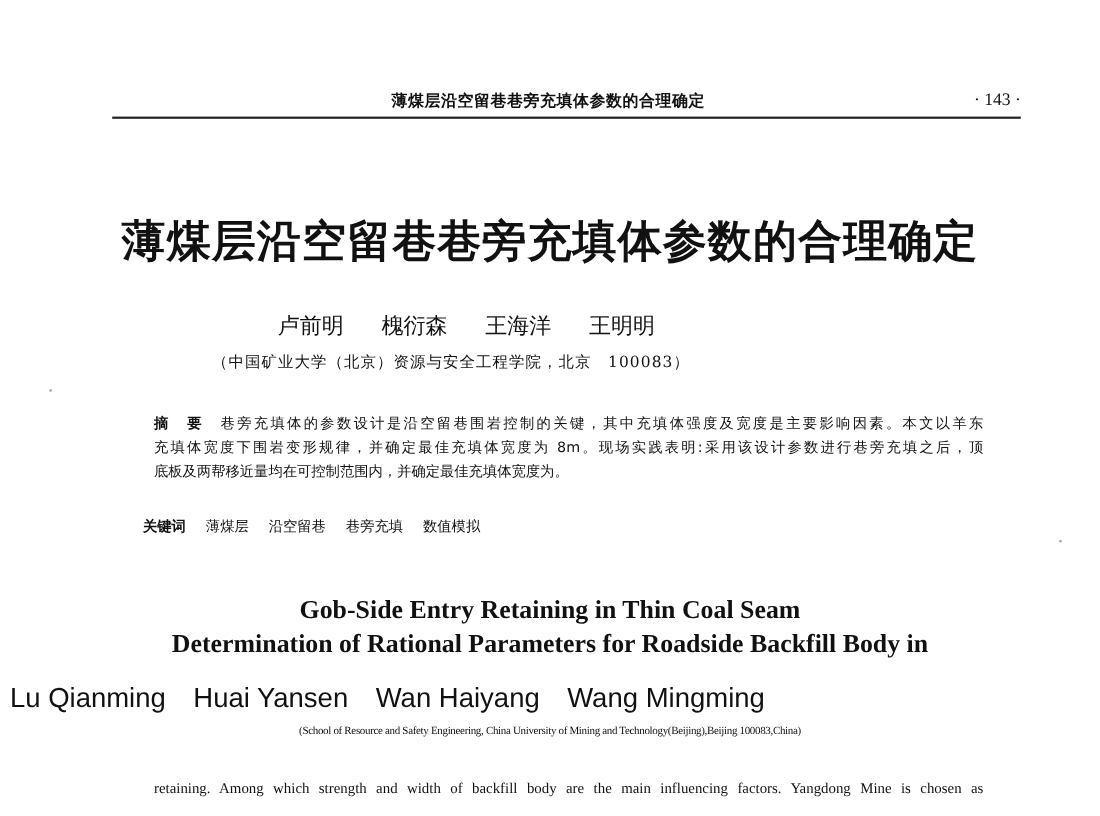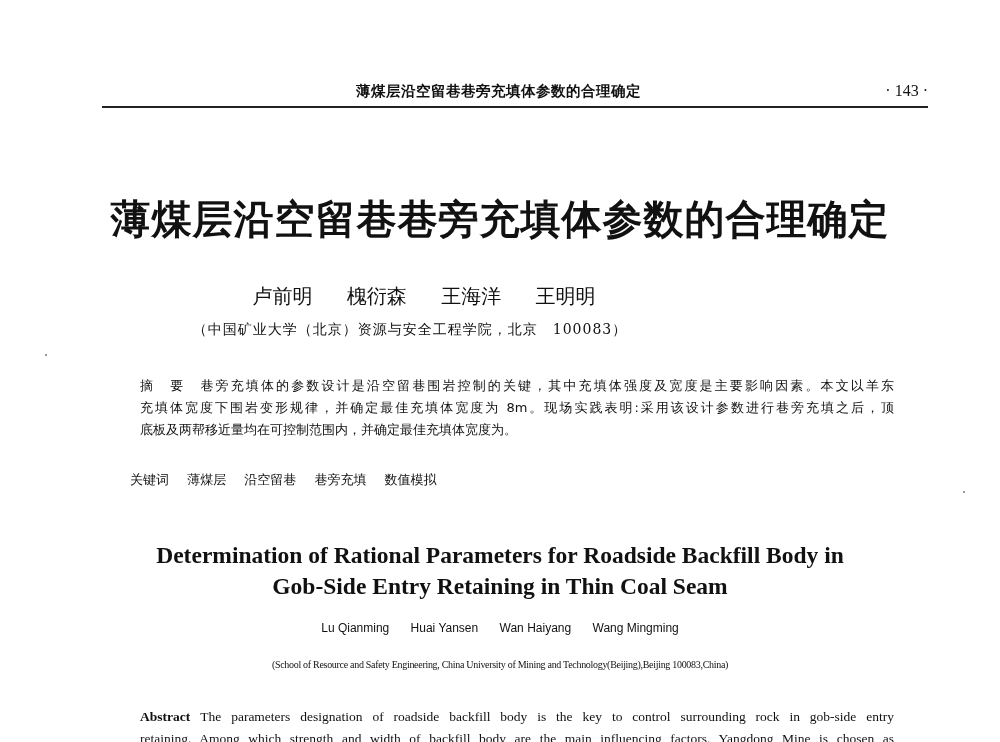--- a/index.html
+++ b/index.html
@@ -85,21 +85,21 @@
       position: absolute;
       left: 140px;
       top: 375px;
       width: 754px;
       font-family: "DejaVu Sans", sans-serif;
       font-size: 13px;
       line-height: 22px;
     }
     .cn-abstract .line { white-space: nowrap; display: block; text-align: justify; text-align-last: justify; }
     .cn-abstract .line.last { text-align-last: left; }
-    .label-bold { font-weight: normal; margin-top: 18px; }
+    .label-bold { font-weight: bold; margin-top: 18px; }
     .cn-keywords {
       position: absolute;
       left: 130px;
       top: 469px;
       font-family: "DejaVu Sans", sans-serif;
       font-size: 13px;
       line-height: 22px;
       white-space: nowrap;
     }
     .cn-keywords span { margin-right: 14px; }
@@ -113,23 +113,22 @@
       font-size: 23.5px;
       font-weight: bold;
       line-height: 31px;
     }
     .en-title .t-line { display: block; white-space: nowrap; }
     .en-authors {
       position: absolute;
       left: 0;
       width: 1000px;
       top: 621px;
-      text-align: center;
       font-family: "Liberation Sans", sans-serif;
-      font-size: 12px;
+      font-size: 25px;
       white-space: nowrap;
     }
     .en-authors span { margin: 0 9px; }
     .en-affil {
       position: absolute;
       left: 0;
       width: 1000px;
       top: 659px;
       text-align: center;
       font-family: "Liberation Serif", serif;
@@ -182,32 +181,31 @@
 
 <div class="cn-keywords">
   <span class="label-bold">关键词</span>
   <span>薄煤层</span>
   <span>沿空留巷</span>
   <span>巷旁充填</span>
   <span>数值模拟</span>
 </div>
 
 <h2 class="en-title">
+  <span class="t-line">Gob-Side Entry Retaining in Thin Coal Seam</span>
   <span class="t-line">Determination of Rational Parameters for Roadside Backfill Body in</span>
-  <span class="t-line">Gob-Side Entry Retaining in Thin Coal Seam</span>
 </h2>
 
 <div class="en-authors">
   <span>Lu Qianming</span>
   <span>Huai Yansen</span>
   <span>Wan Haiyang</span>
   <span>Wang Mingming</span>
 </div>
 
 <div class="en-affil">(School of Resource and Safety Engineering, China University of Mining and Technology(Beijing),Beijing 100083,China)</div>
 
 <div class="en-abstract">
-  <span class="line"><span class="en-label">Abstract</span><span>The parameters designation of roadside backfill body is the key to control surrounding rock in gob-side entry</span></span>
   <span class="line">retaining. Among which strength and width of backfill body are the main influencing factors. Yangdong Mine is chosen as</span>
 </div>
 
 <div class="speck" style="left:45px;top:354px;"></div>
 <div class="speck" style="left:963px;top:491px;"></div>
 
 </body></html>

